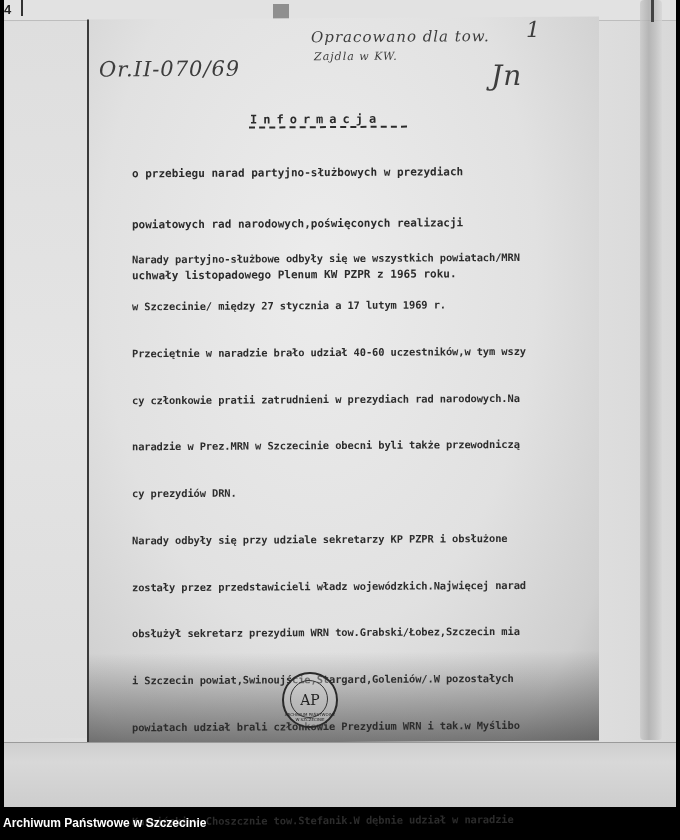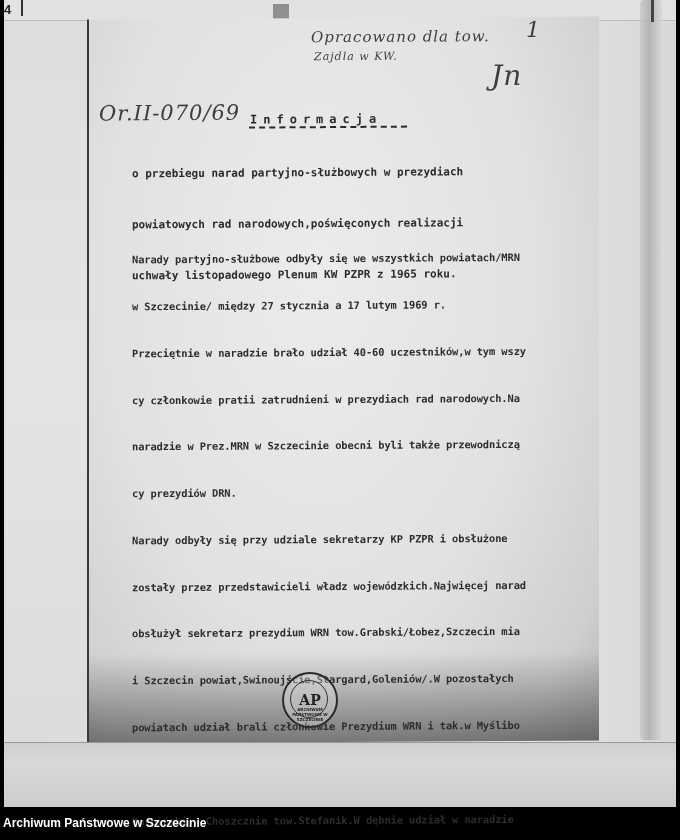--- a/index.html
+++ b/index.html
@@ -39,21 +39,21 @@
       transform: skewY(-0.35deg);
     }
     .paper-bottom-shade {
       position: absolute; left: 0; bottom: 0; width: 100%; height: 90px;
       background: linear-gradient(180deg, rgba(60,60,60,0) 0%, rgba(40,40,40,0.55) 100%);
     }
     .hand {
       position: absolute; font-family: "DejaVu Serif", serif; font-style: italic;
       color: #3d3d3d; letter-spacing: 1px;
     }
-    .hand-ref { left: 10px; top: 38px; font-size: 21px; margin-top: 44px; }
+    .hand-ref { left: 10px; top: 38px; font-size: 21px; }
     .hand-note1 { left: 222px; top: 10px; font-size: 15px; }
     .hand-note2 { left: 225px; top: 32px; font-size: 11px; }
     .hand-one { left: 437px; top: 0px; font-size: 22px; }
     .hand-sig { left: 402px; top: 42px; font-size: 28px; }
     .title {
       position: absolute; left: 161px; top: 94px; font-size: 12px; font-weight: bold;
       letter-spacing: 6px; color: #2a2a2a; text-align: center;
     }
     .title-rule {
       position: absolute; left: 160px; top: 108px; width: 158px; border-top: 2px dashed #2a2a2a;
@@ -64,21 +64,21 @@
     }
     .body-text {
       position: absolute; left: 43px; top: 202px; width: 470px;
       font-size: 10.4px; line-height: 15.6px; font-weight: bold; color: #2c2c2c; white-space: pre;
       letter-spacing: -0.1px;
     }
     .stamp {
       position: absolute; left: 282px; top: 672px; width: 52px; height: 52px;
       border: 2px solid #2a2a2a; border-radius: 50%; background: rgba(225,225,225,0.35);
       display: flex; align-items: center; justify-content: center;
-      font-family: "DejaVu Serif", serif; font-size: 14px; font-weight: bold; color: #222;
+      font-family: "DejaVu Serif", serif; font-size: 14px; font-weight: normal; color: #222;
     }
     .stamp-inner {
       position: absolute; left: 6px; top: 6px; width: 36px; height: 36px;
       border: 1px solid #333; border-radius: 50%;
     }
     .stamp-label {
       position: absolute; left: 0; bottom: 4px; width: 100%; text-align: center;
       font-size: 4px; font-family: "DejaVu Sans", sans-serif; letter-spacing: 0;
     }
     .bottom-plate {

